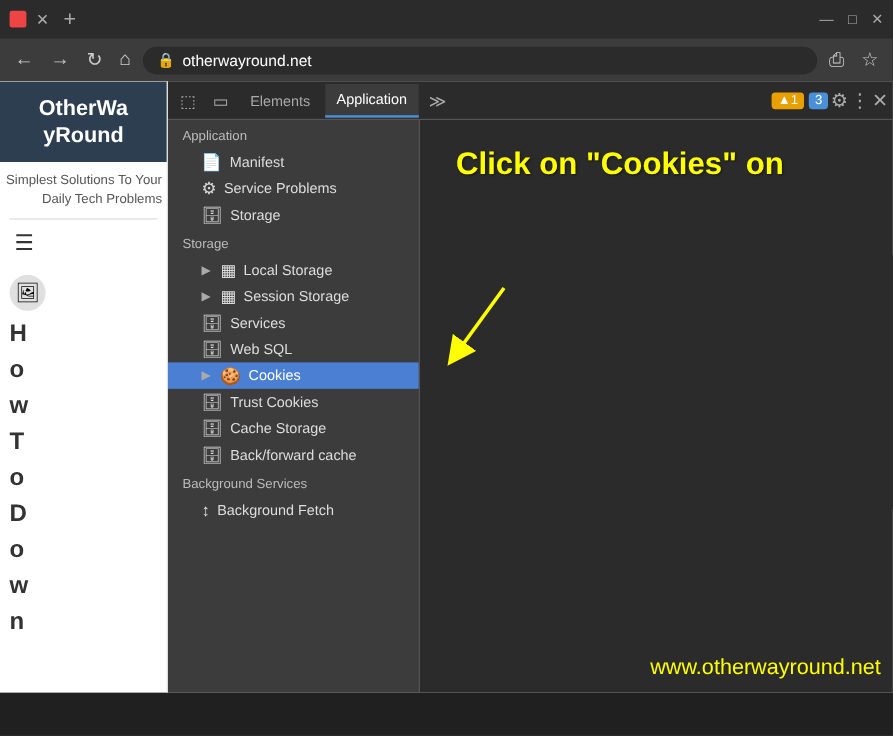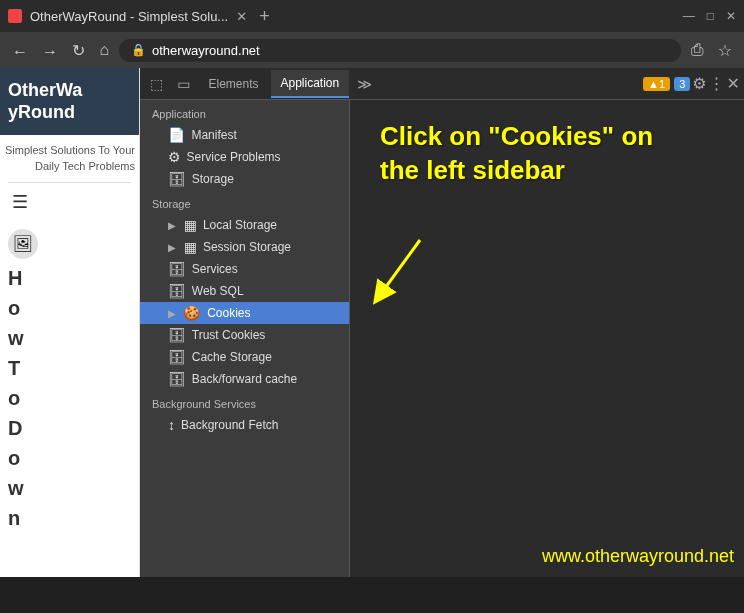--- a/index.html
+++ b/index.html
@@ -50,20 +50,21 @@
       border-right: 1px solid #ddd;
       overflow: hidden;
     }
     .site-logo {
       background: #2c3e50;
       color: #fff;
       padding: 12px 8px;
       font-size: 18px;
       font-weight: bold;
       line-height: 1.2;
+      text-align: center;
     }
     .site-tagline {
       color: #555;
       font-size: 11px;
       text-align: right;
       padding: 8px 4px;
       line-height: 1.4;
     }
     .site-divider { height: 1px; background: #ddd; margin: 0 8px; }
     .site-menu { padding: 8px 12px; font-size: 18px; color: #333; cursor: pointer; }
@@ -199,21 +200,20 @@
     }
     .win-ctrl { color: #aaa; font-size: 12px; cursor: pointer; }
 
     .favicon { width: 14px; height: 14px; background: #e44; border-radius: 2px; display: inline-block; }
   </style>
 </head>
 <body>
 
 <div class="title-bar">
   <span class="favicon"></span>
-  <span style="color:#ddd;font-size:13px;">OtherWayRound - Simplest Solu...</span>
   <span style="color:#aaa;font-size:13px;cursor:pointer;">✕</span>
   <span style="color:#aaa;font-size:18px;cursor:pointer;margin-left:4px;">+</span>
   <div class="window-controls">
     <span class="win-ctrl">—</span>
     <span class="win-ctrl">□</span>
     <span class="win-ctrl">✕</span>
   </div>
 </div>
 
 <div class="toolbar-bar">
@@ -321,21 +321,20 @@
         <div class="sidebar-section-title">Background Services</div>
         <div class="sidebar-item indent">
           <span class="sidebar-icon">↕</span>
           <span>Background Fetch</span>
         </div>
       </div>
 
       <div class="main-panel">
         <div class="overlay-text">
           <span>Click on "Cookies" on</span><br>
-          <span>the left sidebar</span>
         </div>
 
         <svg style="position:absolute;top:130px;left:10px;" width="90" height="80">
           <line x1="60" y1="10" x2="20" y2="65" stroke="#ffff00" stroke-width="3" marker-end="url(#arrowhead)"></line>
           <defs>
             <marker id="arrowhead" markerWidth="8" markerHeight="8" refX="4" refY="4" orient="auto">
               <path d="M0,0 L8,4 L0,8 Z" fill="#ffff00"></path>
             </marker>
           </defs>
         </svg>

